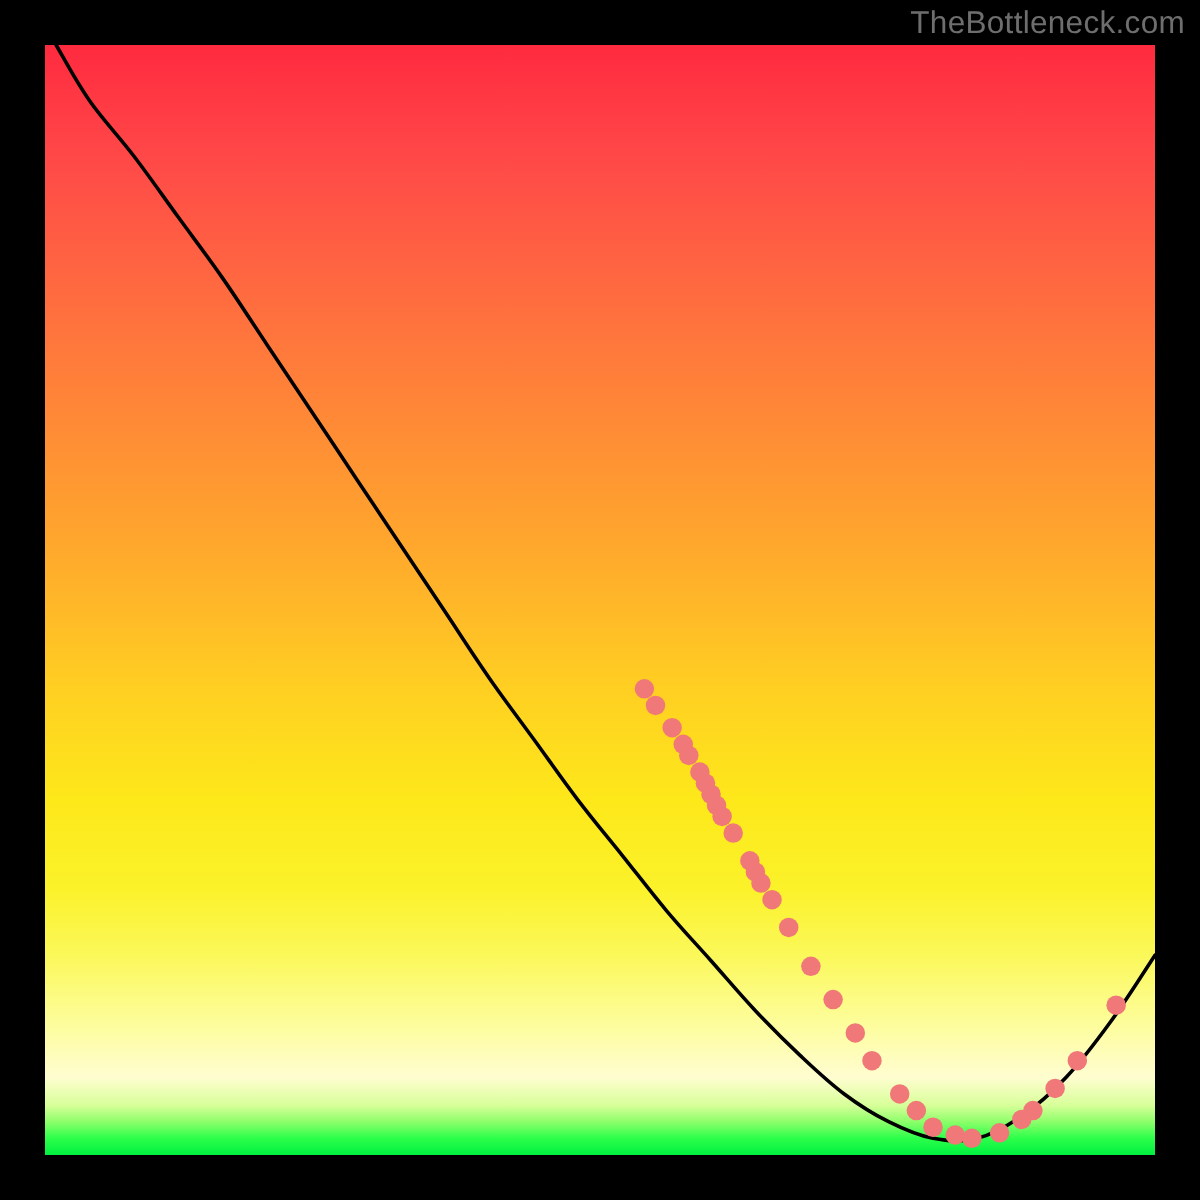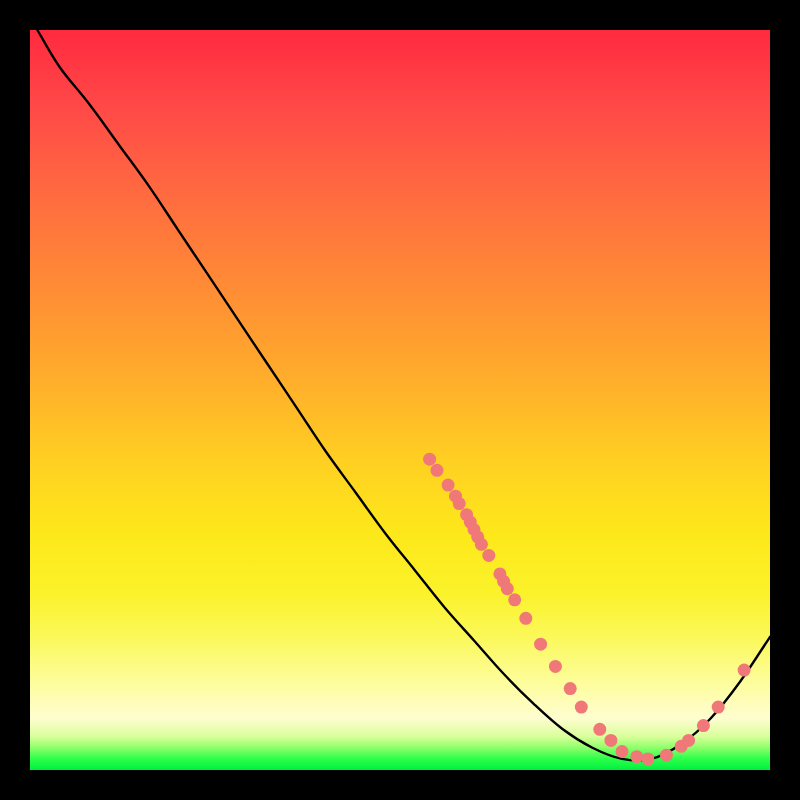--- a/index.html
+++ b/index.html
@@ -100,13 +100,14 @@
           <circle cx="636.40" cy="725.20" r="6.5" fill="#f07878"></circle>
           <circle cx="651.20" cy="716.32" r="6.5" fill="#f07878"></circle>
           <circle cx="658.60" cy="710.40" r="6.5" fill="#f07878"></circle>
           <circle cx="673.40" cy="695.60" r="6.5" fill="#f07878"></circle>
           <circle cx="688.20" cy="677.10" r="6.5" fill="#f07878"></circle>
           <circle cx="714.10" cy="640.10" r="6.5" fill="#f07878"></circle>
         </g>
     </svg>
   </div>
 
+  <div class="attribution">TheBottleneck.com</div>
 </div>
 
 </body></html>

